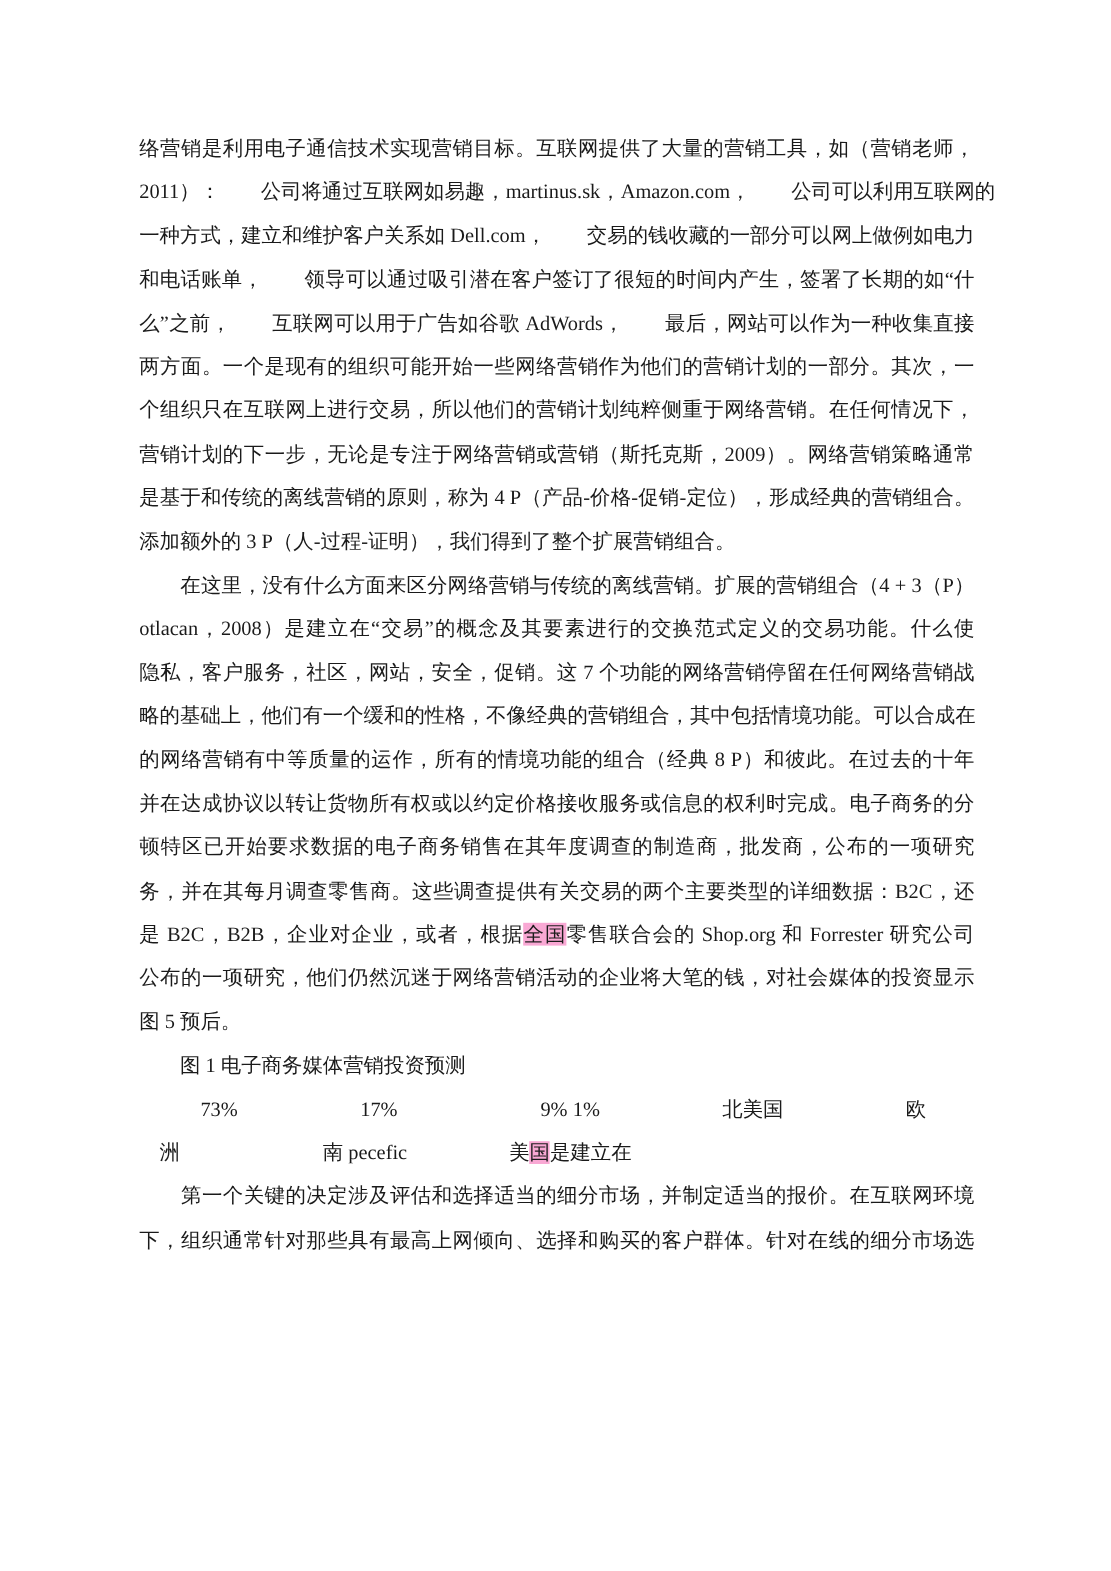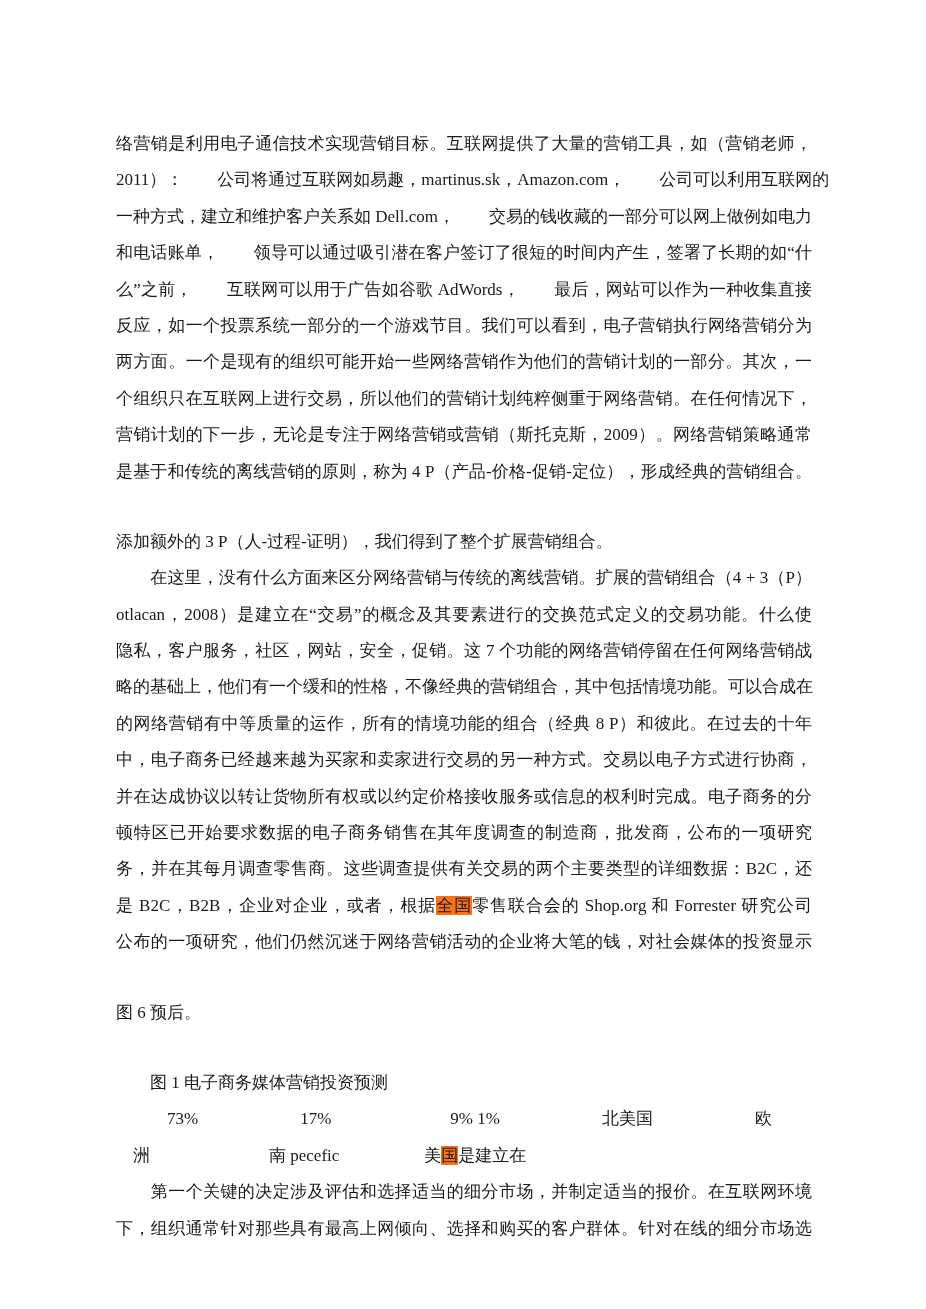--- a/index.html
+++ b/index.html
@@ -10,84 +10,81 @@
   .page {
     position: relative;
     width: 926px;
     height: 1309px;
     background: #ffffff;
     overflow: hidden;
   }
   .textblock {
     position: absolute;
     left: 116px;
-    top: 126px;
+    top: 106px;
     width: 696px;
     color: #1a1a1a;
     font-family: "Liberation Serif", "DejaVu Serif", serif;
     font-size: 17px;
     line-height: 36.4px;
     text-align: justify;
   }
   .ln {
     white-space: nowrap;
     height: 36.4px;
   }
   
   .ln.full {
     text-align: justify;
     text-align-last: justify;
   }
   
   .ln.end {
     text-align: right;
     text-align-last: left;
-    margin-top: 34px;
   }
   
   .ln.fig {
     text-align: right;
     text-align-last: left;
   }
   .hl {
-    background: #f97316;
+    background: #f9a8d4;
   }
 </style>
 </head>
 <body>
 
 <div class="page">
   <div class="textblock">
 
     <div class="ln full">络营销是利用电子通信技术实现营销目标。互联网提供了大量的营销工具，如（营销老师，</div>
     <div class="ln full">2011）：　　公司将通过互联网如易趣，martinus.sk，Amazon.com，　　公司可以利用互联网的</div>
     <div class="ln full">一种方式，建立和维护客户关系如 Dell.com，　　交易的钱收藏的一部分可以网上做例如电力</div>
     <div class="ln full">和电话账单，　　领导可以通过吸引潜在客户签订了很短的时间内产生，签署了长期的如“什</div>
     <div class="ln full">么”之前，　　互联网可以用于广告如谷歌 AdWords，　　最后，网站可以作为一种收集直接</div>
-    <div class="ln full">反应，如一个投票系统一部分的一个游戏节目。我们可以看到，电子营销执行网络营销分为</div>
     <div class="ln full">两方面。一个是现有的组织可能开始一些网络营销作为他们的营销计划的一部分。其次，一</div>
     <div class="ln full">个组织只在互联网上进行交易，所以他们的营销计划纯粹侧重于网络营销。在任何情况下，</div>
     <div class="ln full">营销计划的下一步，无论是专注于网络营销或营销（斯托克斯，2009）。网络营销策略通常</div>
     <div class="ln full">是基于和传统的离线营销的原则，称为 4 P（产品-价格-促销-定位），形成经典的营销组合。</div>
     <div class="ln end">添加额外的 3 P（人-过程-证明），我们得到了整个扩展营销组合。</div>
 
     <div class="ln full">　　在这里，没有什么方面来区分网络营销与传统的离线营销。扩展的营销组合（4 + 3（P）</div>
     <div class="ln full">otlacan，2008）是建立在“交易”的概念及其要素进行的交换范式定义的交易功能。什么使</div>
     <div class="ln full">隐私，客户服务，社区，网站，安全，促销。这 7 个功能的网络营销停留在任何网络营销战</div>
     <div class="ln full">略的基础上，他们有一个缓和的性格，不像经典的营销组合，其中包括情境功能。可以合成在</div>
     <div class="ln full">的网络营销有中等质量的运作，所有的情境功能的组合（经典 8 P）和彼此。在过去的十年</div>
-    <div class="ln full">中，电子商务已经越来越为买家和卖家进行交易的另一种方式。交易以电子方式进行协商，</div>
     <div class="ln full">并在达成协议以转让货物所有权或以约定价格接收服务或信息的权利时完成。电子商务的分</div>
     <div class="ln full">顿特区已开始要求数据的电子商务销售在其年度调查的制造商，批发商，公布的一项研究</div>
     <div class="ln full">务，并在其每月调查零售商。这些调查提供有关交易的两个主要类型的详细数据：B2C，还</div>
     <div class="ln full">
       <span>是 B2C，B2B，企业对企业，或者，根据</span><span class="hl">全国</span><span>零售联合会的 Shop.org 和 Forrester 研究公司</span>
     </div>
     <div class="ln full">公布的一项研究，他们仍然沉迷于网络营销活动的企业将大笔的钱，对社会媒体的投资显示</div>
-    <div class="ln end">图 6 预后。</div>
+    <div class="ln end">图 5 预后。</div>
 
     <div class="ln end">　　图 1 电子商务媒体营销投资预测</div>
 
     <div class="ln fig">　　　73%　　　　　　17%　　　　　　　9% 1%　　　　　　北美国　　　　　　欧</div>
     <div class="ln fig">
       <span>　洲　　　　　　　南 pecefic　　　　　美</span><span class="hl">国</span><span>是建立在</span>
     </div>
 
     <div class="ln full">　　第一个关键的决定涉及评估和选择适当的细分市场，并制定适当的报价。在互联网环境</div>
     <div class="ln full">下，组织通常针对那些具有最高上网倾向、选择和购买的客户群体。针对在线的细分市场选</div>

